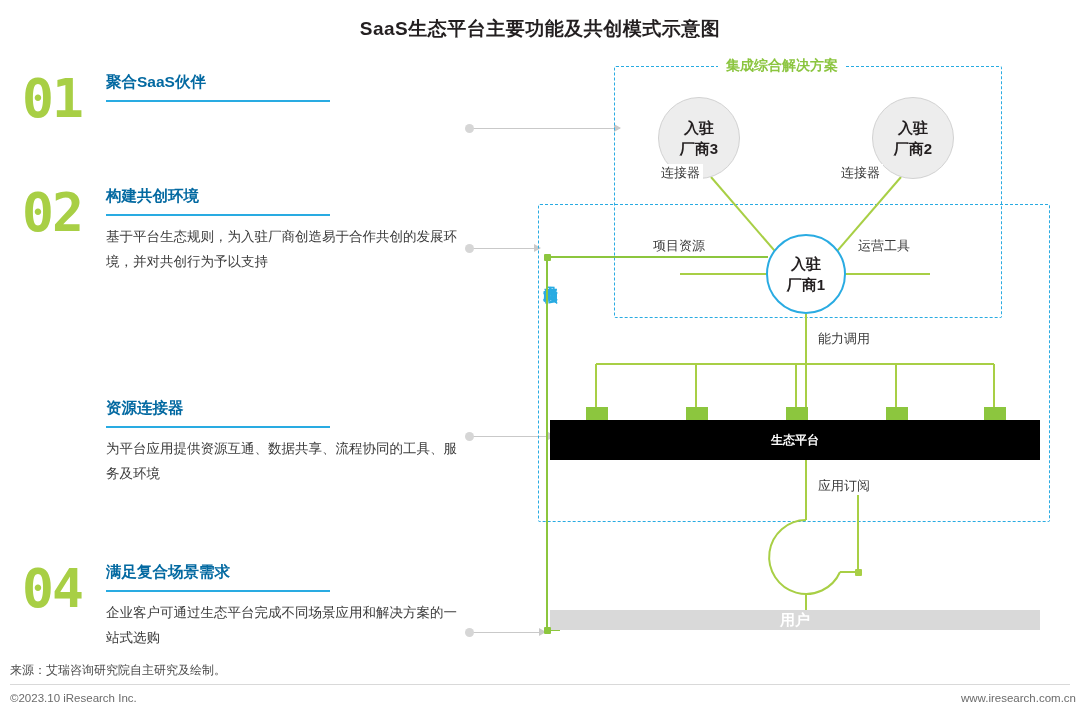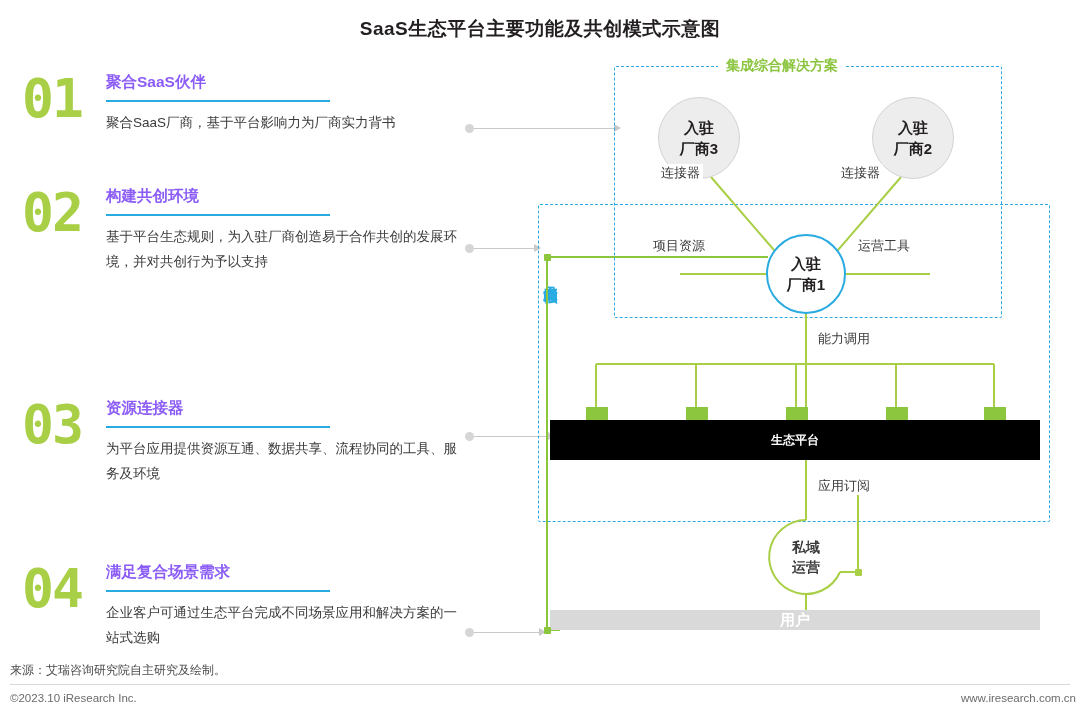--- a/index.html
+++ b/index.html
@@ -26,21 +26,21 @@
   .item .num {
     position: absolute; left: 22px; top: 6px;
     width: 62px; height: 62px;
     font-family: "DejaVu Sans Mono", monospace;
     font-size: 53px; font-weight: bold; line-height: 62px;
     color: #a8cf45;
     letter-spacing: -2px;
   }
   .item .head {
     position: absolute; left: 106px; top: 10px;
-    font-size: 15.5px; font-weight: bold; color: #8b5cf6;
+    font-size: 15.5px; font-weight: bold; color: #0369a1;
     padding-bottom: 2px;
   }
   .item .rule {
     position: absolute; left: 106px; top: 38px;
     height: 2px; width: 224px; background: #29abe2;
   }
   .item .body {
     position: absolute; left: 106px; top: 48px; width: 352px;
     font-size: 13.5px; line-height: 25px; color: #3b3b3b;
   }
@@ -140,40 +140,38 @@
 </style>
 </head>
 <body>
 
 <div id="title">SaaS生态平台主要功能及共创模式示意图</div>
 
 <div class="item" style="top:62px;">
   <div class="num">01</div>
   <div class="head">聚合SaaS伙伴</div>
   <div class="rule"></div>
-  <div class="body">聚合SaaS厂商，基于平台影响力为厂商实力背书</div>
 </div>
 <div class="conn" style="left:470px; top:128px; width:150px;">
   <span class="dot"></span>
   <span class="head-arrow"></span>
 </div>
 
 <div class="item" style="top:176px;">
   <div class="num">02</div>
   <div class="head">构建共创环境</div>
   <div class="rule"></div>
   <div class="body">基于平台生态规则，为入驻厂商创造易于合作共创的发展环境，并对共创行为予以支持</div>
 </div>
 <div class="conn" style="left:470px; top:248px; width:70px;">
   <span class="dot"></span>
   <span class="head-arrow"></span>
 </div>
 
 <div class="item" style="top:388px;">
-  <div class="num">03</div>
   <div class="head">资源连接器</div>
   <div class="rule"></div>
   <div class="body">为平台应用提供资源互通、数据共享、流程协同的工具、服务及环境</div>
 </div>
 <div class="conn" style="left:470px; top:436px; width:84px;">
   <span class="dot"></span>
   <span class="head-arrow"></span>
 </div>
 
 <div class="item" style="top:552px;">
@@ -251,24 +249,20 @@
   <div class="node-circle grey-node" style="left:362px; top:45px; width:82px; height:82px;">
     <span>入驻</span>
     <span>厂商2</span>
   </div>
 
   <div class="node-circle blue-node" style="left:256px; top:182px; width:80px; height:80px;">
     <span>入驻</span>
     <span>厂商1</span>
   </div>
 
-  <div class="priv-circle" style="left:259px; top:468px;">
-    <span>私域</span>
-    <span>运营</span>
-  </div>
 
   <div class="edge-label" style="left:148px; top:112px;">连接器</div>
   <div class="edge-label" style="left:328px; top:112px;">连接器</div>
   <div class="edge-label" style="left:140px; top:185px;">项目资源</div>
   <div class="edge-label" style="left:345px; top:185px;">运营工具</div>
   <div class="edge-label" style="left:305px; top:278px;">能力调用</div>
   <div class="edge-label" style="left:305px; top:425px;">应用订阅</div>
 
   <div style="position:absolute;left:34px;top:575px;width:7px;height:7px;background:#8cc63e;border-radius:1px;"></div>
   <div style="position:absolute;left:34px;top:202px;width:7px;height:7px;background:#8cc63e;border-radius:1px;"></div>

